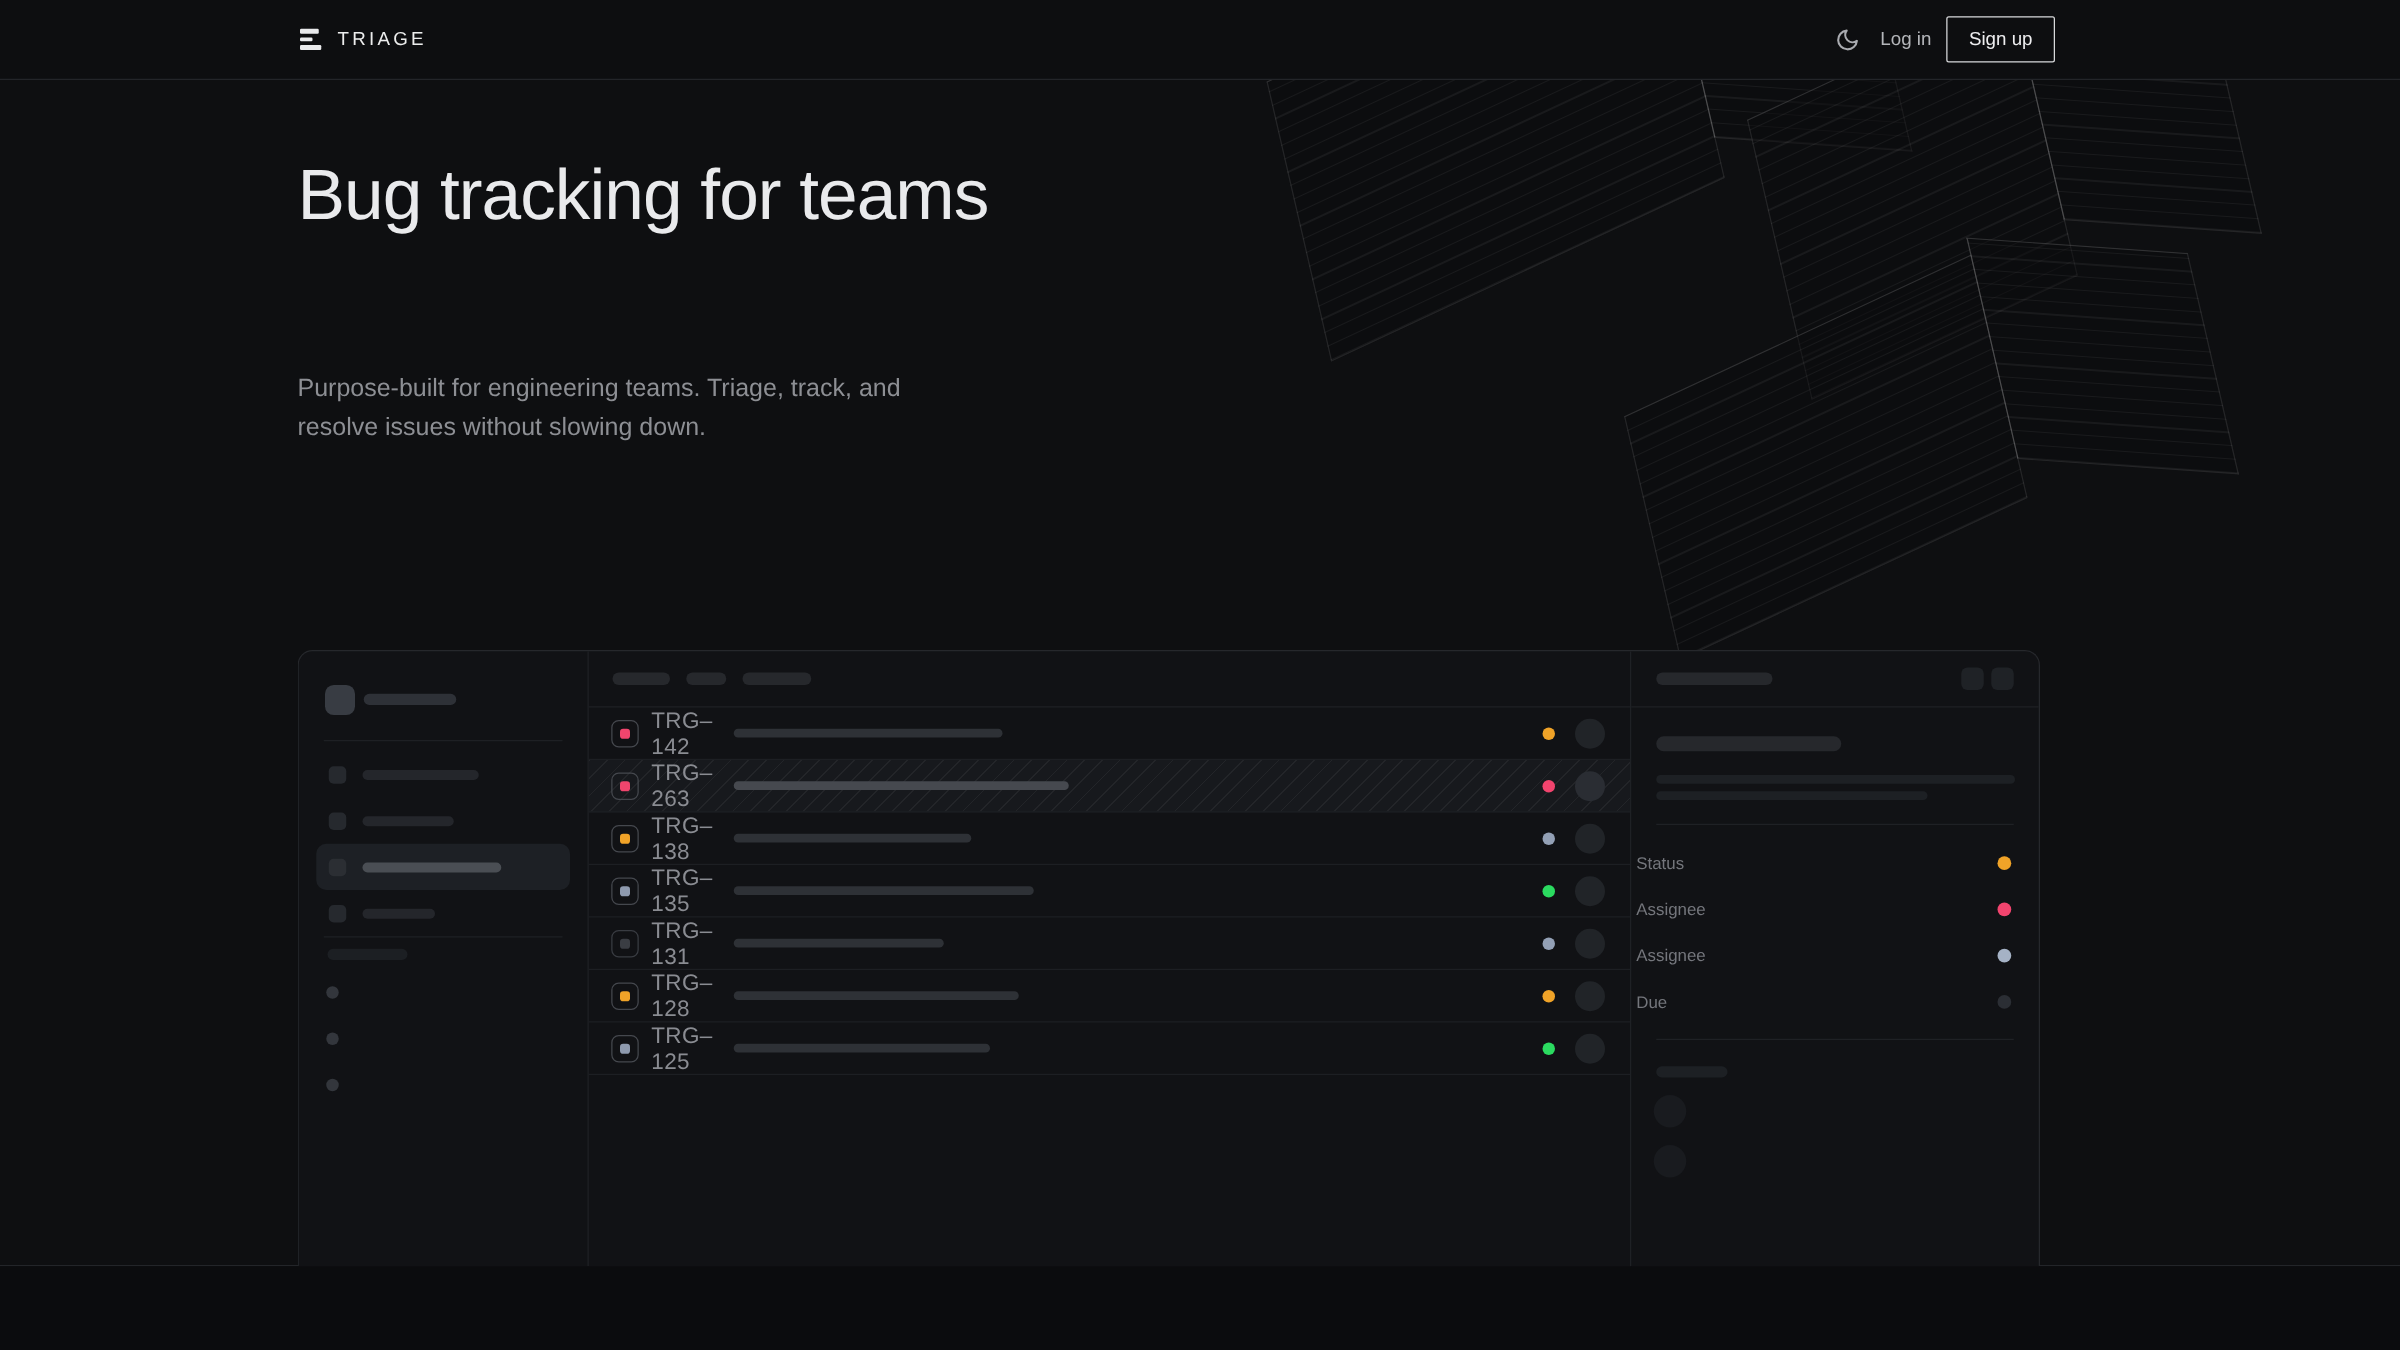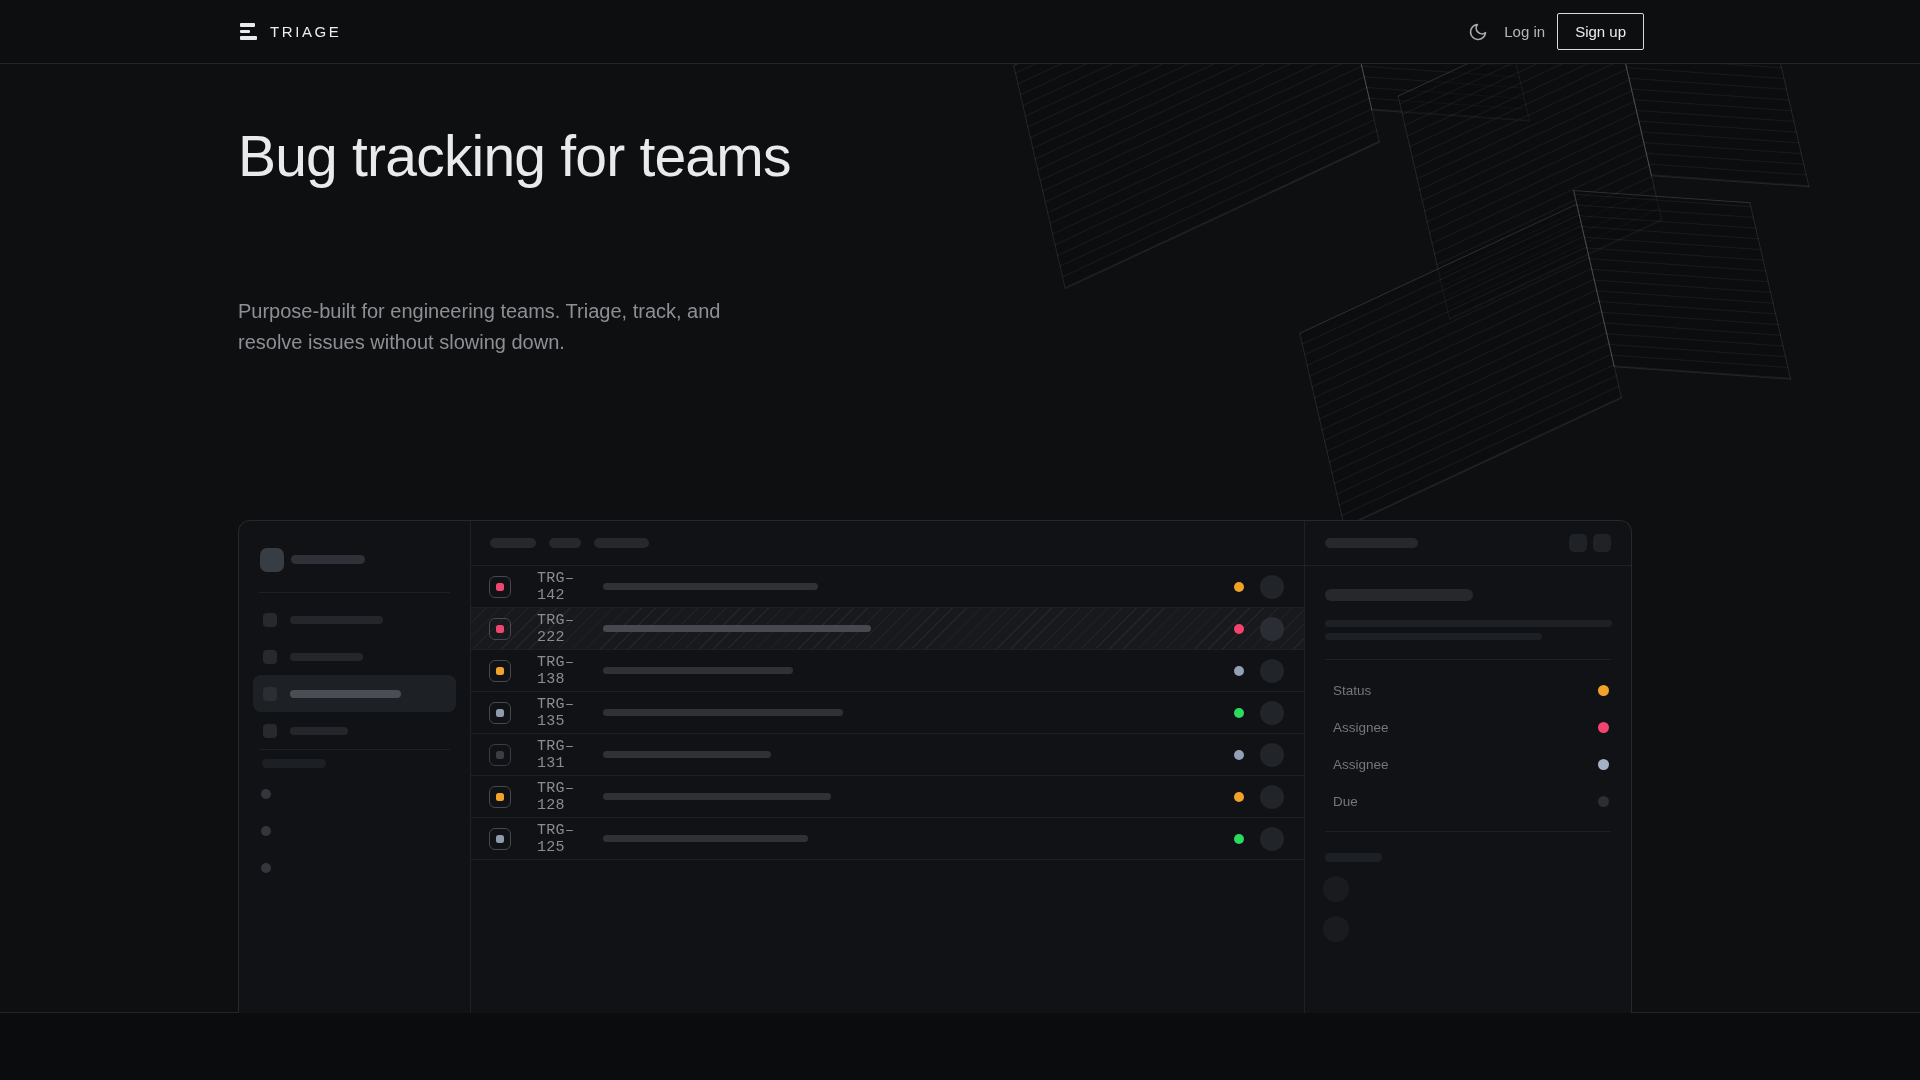--- a/index.html
+++ b/index.html
@@ -115,40 +115,40 @@
     background-image:repeating-linear-gradient(135deg,
       rgba(255,255,255,0.05) 0px, rgba(255,255,255,0.05) 1px,
       transparent 1px, transparent 10px);
   }
   .iicon {
     width:22px; height:22px; flex:none; border:1.5px solid #45484e; border-radius:6px;
     display:flex; align-items:center; justify-content:center;
   }
   .iicon.dim { border-color:#393c42; }
   .iicon-in { width:8px; height:8px; border-radius:2.5px; }
-  .iid { margin-left:26px; width:58px; flex:none; font-size:15px; color:#8a8c92; letter-spacing:0.3px;font-family:Liberation Mono, monospace; }
+  .iid { margin-left:10px; width:58px; flex:none; font-size:18px; color:#8a8c92; letter-spacing:0.3px; }
   .ibar { height:7px; border-radius:4px; background:#2e3136; margin-left:8px; }
   .irow.selected .ibar { background:#46494f; }
   .iright { margin-left:auto; display:flex; align-items:center; gap:16px; }
   .idot { width:10px; height:10px; border-radius:50%; }
   .iav { width:24px; height:24px; border-radius:50%; background:#212428; }
   .irow.selected .iav { background:#2a2d33; }
 
   
   .mock-detail { width:327px; flex:none; border-left:1px solid #1f2125; position:relative; }
   .det-head { height:45px; border-bottom:1px solid #1f2125; display:flex; align-items:center; padding:0 20px; }
   .det-head .bar { width:93px; height:10px; border-radius:5px; background:#26282c; }
   .det-head .sqs { margin-left:auto; display:flex; gap:6px; }
   .det-head .sq { width:18px; height:18px; border-radius:5px; background:#1f2226; cursor:pointer; }
   .det-title { position:absolute; left:20px; top:68px; width:148px; height:12px; border-radius:6px; background:#26282c; }
   .dline { position:absolute; left:20px; height:7px; border-radius:4px; background:#1d2024; }
   .dl1 { top:99px; width:287px; } .dl2 { top:112px; width:217px; }
   .ddiv { position:absolute; left:20px; right:20px; height:1px; background:#1f2125; }
   .ddiv.v1 { top:138px; } .ddiv.v2 { top:310px; }
-  .dfields { position:absolute; left:28px; right:22px; top:151px; }
+  .dfields { position:absolute; left:4px; right:22px; top:151px; }
   .frow { height:37px; display:flex; align-items:center; justify-content:space-between; }
   .flabel { font-size:13.5px; color:#74767c; }
   .fdot { width:11px; height:11px; border-radius:50%; }
   .dbar { position:absolute; left:20px; top:332px; width:57px; height:9px; border-radius:5px; background:#1d2024; }
   .dcirc { position:absolute; left:18px; width:26px; height:26px; border-radius:50%; background:#191b1f; }
   .dc1 { top:355px; } .dc2 { top:395px; }
 
   
   .foot { position:absolute; left:0; bottom:0; width:1920px; height:67px; background:#0b0c0e; }
 </style>
@@ -243,21 +243,21 @@
             <span class="ibar" style="width:215px"></span>
             <span class="iright">
               <span class="idot" style="background:#f0a328"></span>
               <span class="iav"></span>
             </span>
           </div>
           <div class="irow selected">
             <span class="iicon">
               <span class="iicon-in" style="background:#f0456d"></span>
             </span>
-            <span class="iid">TRG–222</span>
+            <span class="iid">TRG–263</span>
             <span class="ibar" style="width:268px"></span>
             <span class="iright">
               <span class="idot" style="background:#f2446e"></span>
               <span class="iav"></span>
             </span>
           </div>
           <div class="irow">
             <span class="iicon">
               <span class="iicon-in" style="background:#f0a328"></span>
             </span>

